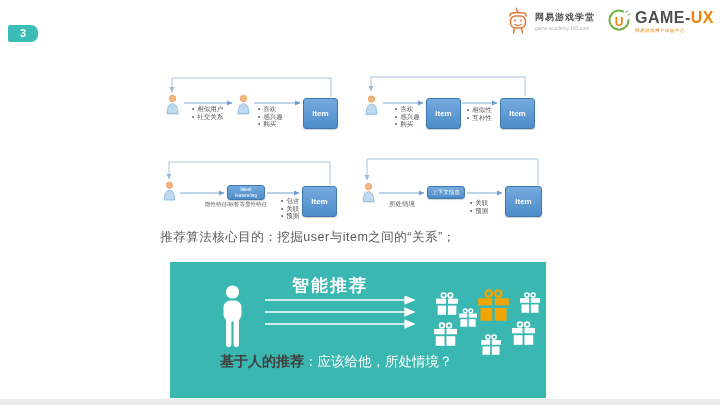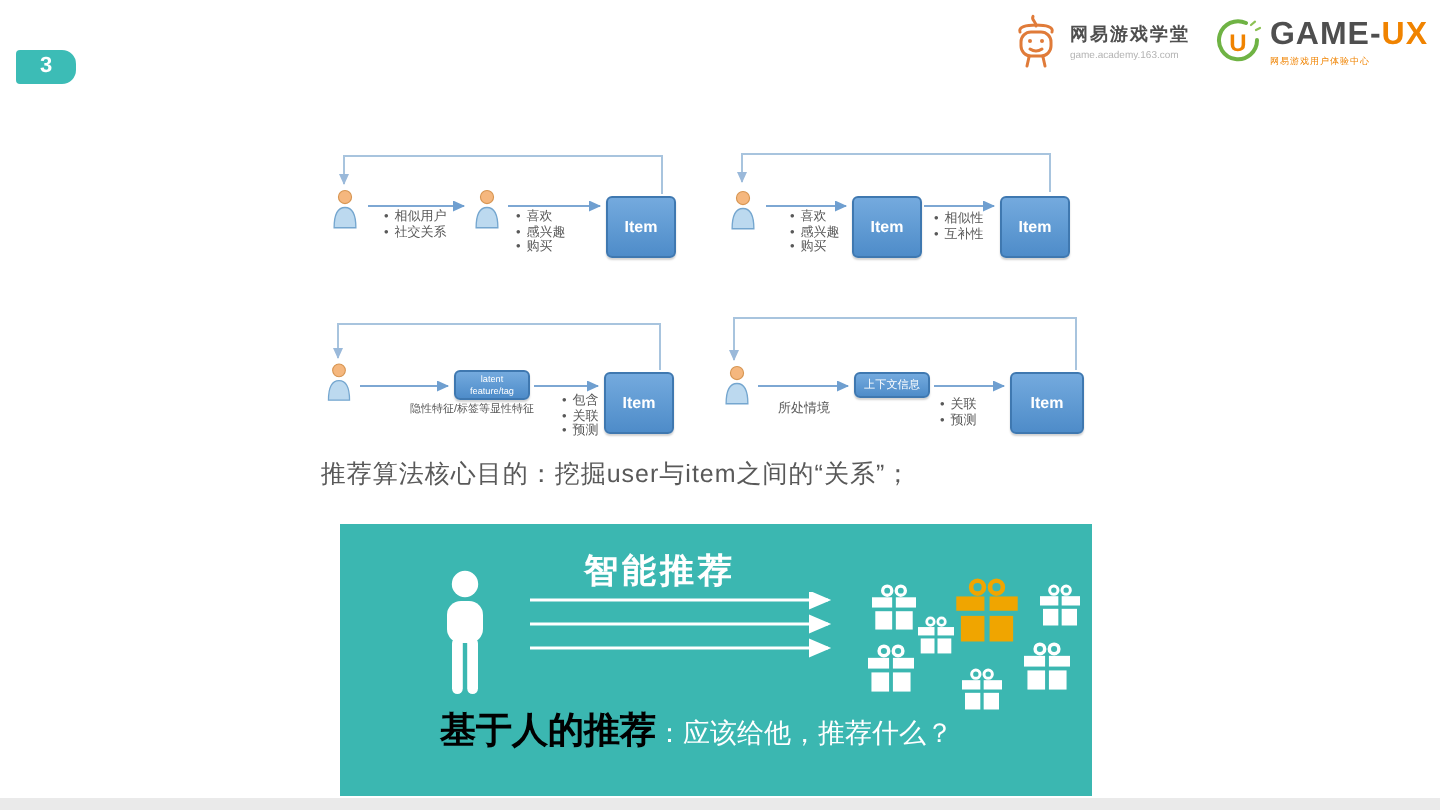--- a/index.html
+++ b/index.html
@@ -42,21 +42,21 @@
   .caption { position:absolute; left:0; top:229px; width:616px; text-align:center;
              font-size:12.5px; color:#595959; letter-spacing:0.5px; }
 
   
   .banner { position:absolute; left:146px; top:262px; width:376px; height:136px; background:#3bb7b1;margin-left:24px; }
   .banner-title { position:absolute; left:122px; top:12px; font-size:17px; font-weight:bold;
                   color:#fff; letter-spacing:2px; white-space:nowrap; }
   .banner-arrows { position:absolute; left:94px; top:34px; }
   .banner-person { position:absolute; left:49px; top:23px; }
   .banner-q { position:absolute; left:50px; top:91px; font-size:13.5px; color:#fff; white-space:nowrap; }
-  .banner-q .hl { color:#000000; font-weight:bold; font-size:18px;text-align:right; }
+  .banner-q .hl { color:#404040; font-weight:bold; font-size:14px;text-align:right; }
   .gift { position:absolute; color:#ffffff; }
   .gift.orange { color:#f0a500; }
 
   .bstrip { position:absolute; left:0; bottom:0; width:720px; height:6px; background:#eaeaea; }
 </style>
 </head>
 <body>
 
 <div class="slide">
 
@@ -289,17 +289,17 @@
           <rect x="13" y="7.2" width="11" height="5.6"></rect>
           <rect x="1.8" y="14.8" width="9.2" height="10"></rect>
           <rect x="13" y="14.8" width="9.2" height="10"></rect>
         </g>
       <g fill="none" stroke="currentColor" stroke-width="1.8">
           <circle cx="8.3" cy="3.6" r="2.5"></circle>
           <circle cx="15.7" cy="3.6" r="2.5"></circle>
         </g>
     </svg>
 
-    <div class="banner-q"><span class="hl">基于人的推荐</span><span>：应该给他，推荐什么？</span></div>
+    <div class="banner-q"><span class="hl">基于人的推荐</span><span>：应该给他，所处情境？</span></div>
   </div>
 
   <div class="bstrip"></div>
 </div>
 
 </body></html>

